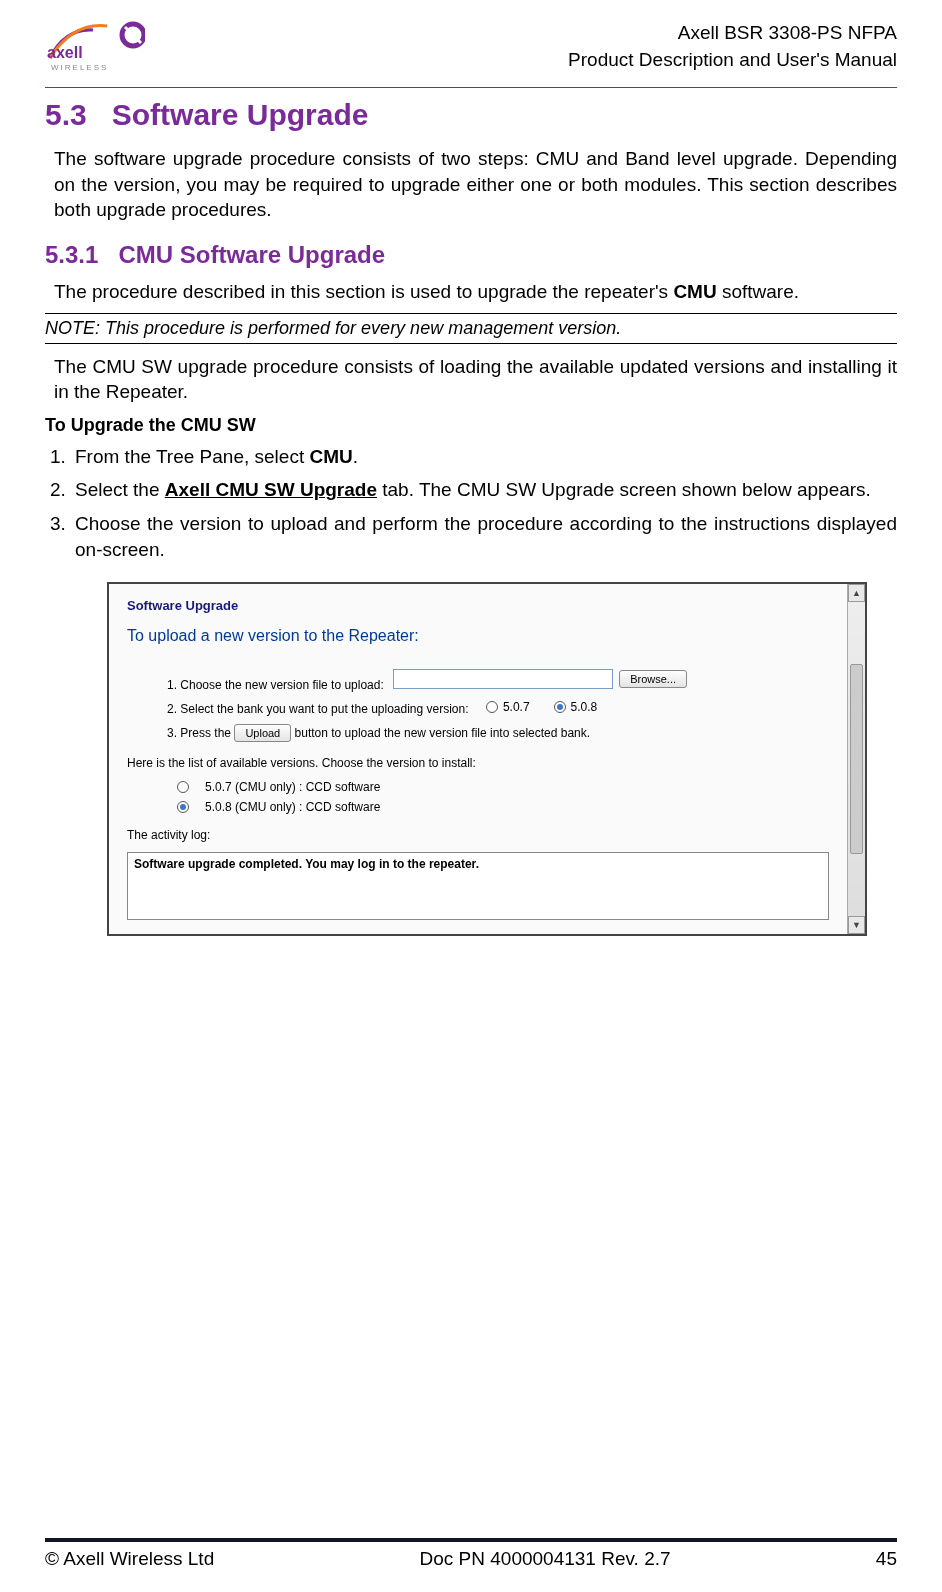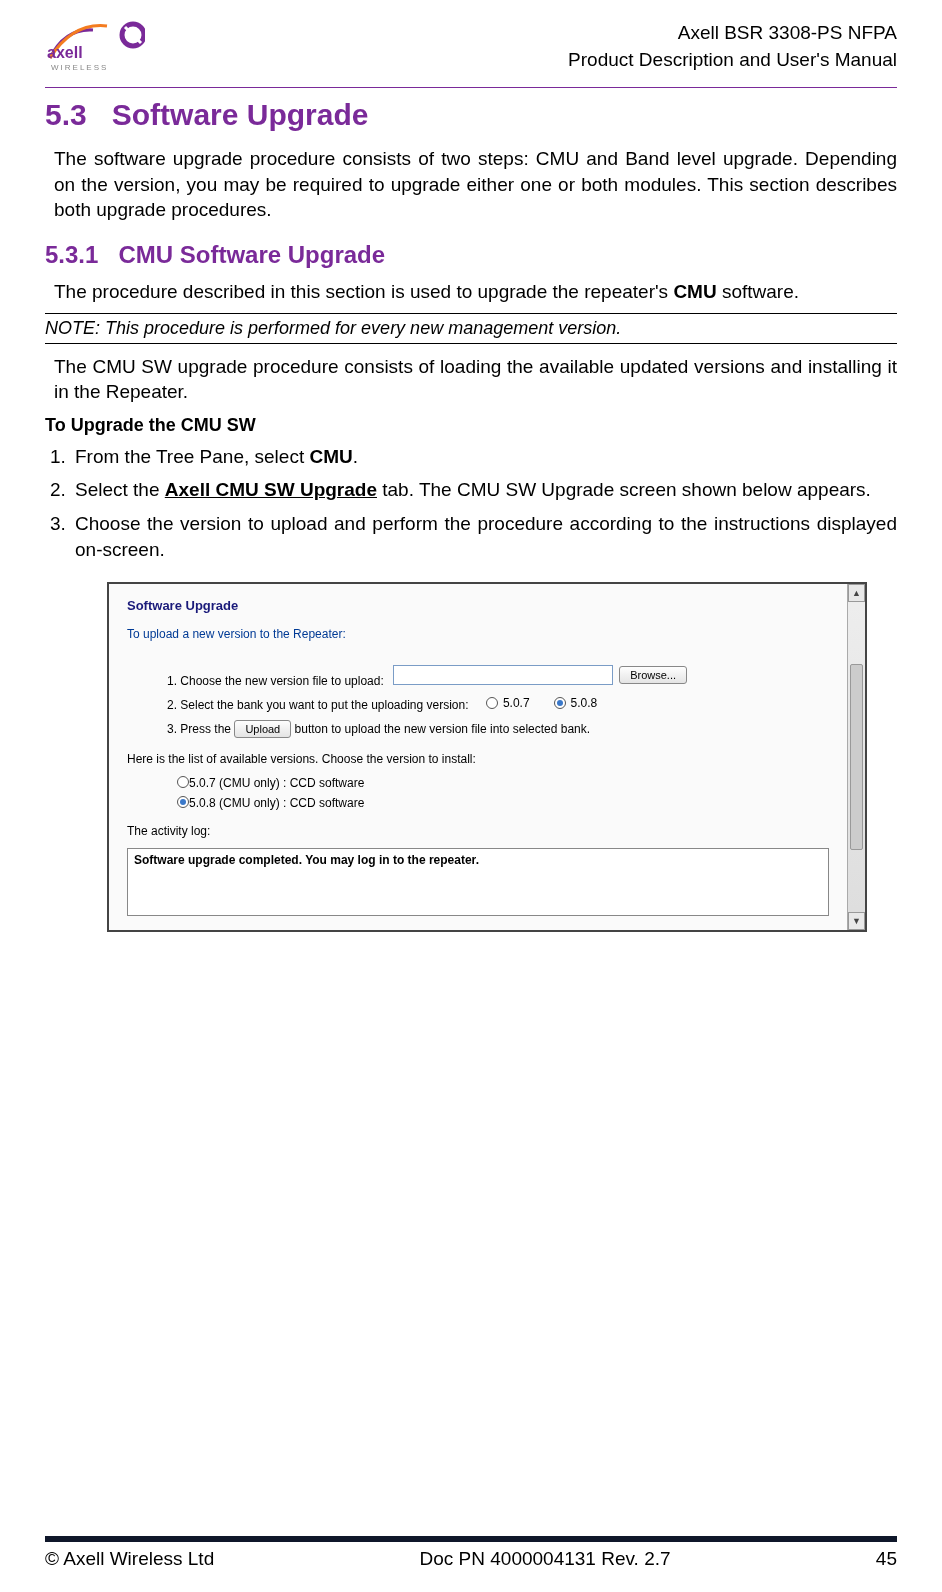--- a/index.html
+++ b/index.html
@@ -71,21 +71,21 @@
     .scrollbar-mock .arrow-up, .scrollbar-mock .arrow-down {
       height: 18px; background: #e8e8e8; border: 1px solid #999;
       display: flex; align-items: center; justify-content: center; font-size: 9px; color: #444;
     }
     .scrollbar-mock .thumb {
       position: absolute; top: 80px; bottom: 80px; left: 2px; right: 2px;
       background: #ccc; border: 1px solid #999; border-radius: 2px;
     }
     .scrollbar-mock .arrow-down { position: absolute; bottom: 0; left: 0; right: 0; }
     .ui-h { font-weight: bold; color: #1a1a7a; font-size: 13px; margin-bottom: 14px; }
-    .ui-subtitle { color: #003a95; font-size: 12px; margin-bottom: 14px; }
+    .ui-subtitle { color: #003a95; font-size: 16px; margin-bottom: 14px; }
     .ui-ol { padding-left: 40px; font-size: 12px; margin-bottom: 14px; margin-top: 24px; }
     .file-input-row { display: inline-flex; align-items: center; gap: 6px; margin-left: 6px; }
     .file-text-box {
       width: 220px; height: 20px; background: #fff; border: 1px solid #7a9cc6;
     }
     .win-btn {
       background: linear-gradient(#fefefe,#e4e4e4);
       border: 1px solid #888; border-radius: 3px;
       padding: 2px 10px; font-size: 11px; display: inline-block; cursor: pointer;
     }
@@ -93,29 +93,29 @@
     .radio-opt { display: inline-flex; align-items: center; gap: 5px; }
     .radio-circle {
       width: 12px; height: 12px; border: 1px solid #555; border-radius: 50%;
       display: inline-flex; align-items: center; justify-content: center; background: #fff;
     }
     .radio-circle.selected::after {
       content: ""; width: 6px; height: 6px; background: #3a78c9; border-radius: 50%;
     }
     .ui-para { font-size: 12px; margin: 10px 0; }
     .ver-list { padding-left: 50px; font-size: 12px; margin: 10px 0 14px 0; }
-    .ver-list .ver-item { display: flex; gap: 0; margin-bottom: 6px; }
+    .ver-list .ver-item { display: flex; align-items: center; gap: 16px; margin-bottom: 6px; }
     .log-box {
       border: 1px solid #888; background: #fff; padding: 4px 6px;
       font-size: 12px; font-weight: bold; height: 68px; margin: 4px 0 14px 0;
     }
     .footer-row {
       position: absolute; bottom: 22px; left: 45px; right: 45px;
       display: flex; justify-content: space-between; font-size: 19px;
-      border-top: 6px solid #0f172a; padding-top: 6px;
+      border-top: 4px solid #0f172a; padding-top: 6px;
     }
   </style>
 </head>
 <body>
 
 <div class="header-row">
   <div class="logo-block">
     <svg class="logo-svg" viewBox="0 0 100 55">
       <path d="M5 38 Q 20 8 48 10" fill="none" stroke="#7a2a99" stroke-width="3"></path>
       <path d="M5 38 Q 28 2 62 6" fill="none" stroke="#f47c20" stroke-width="3"></path>

